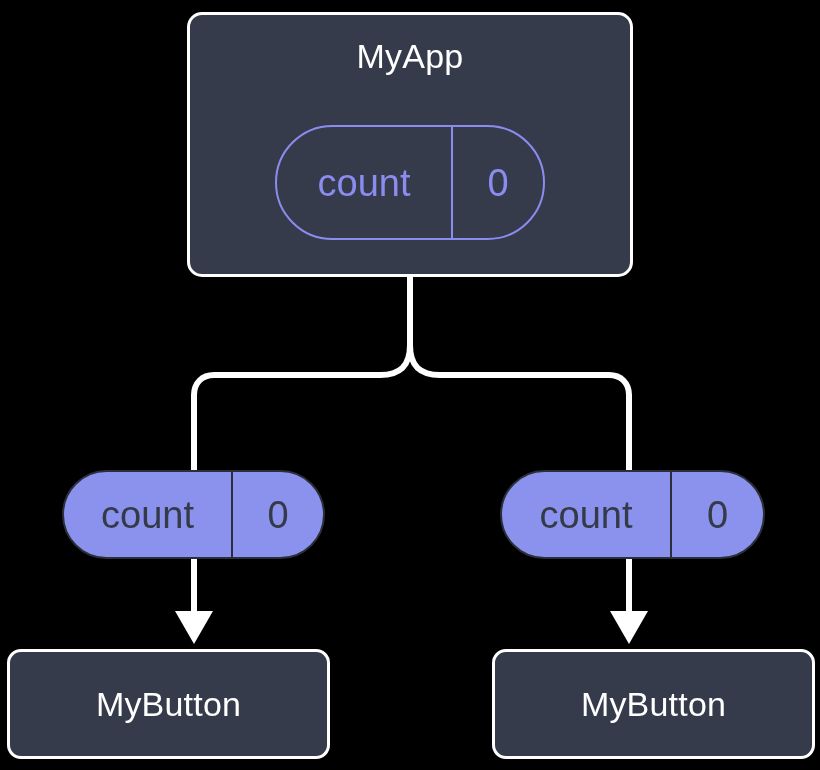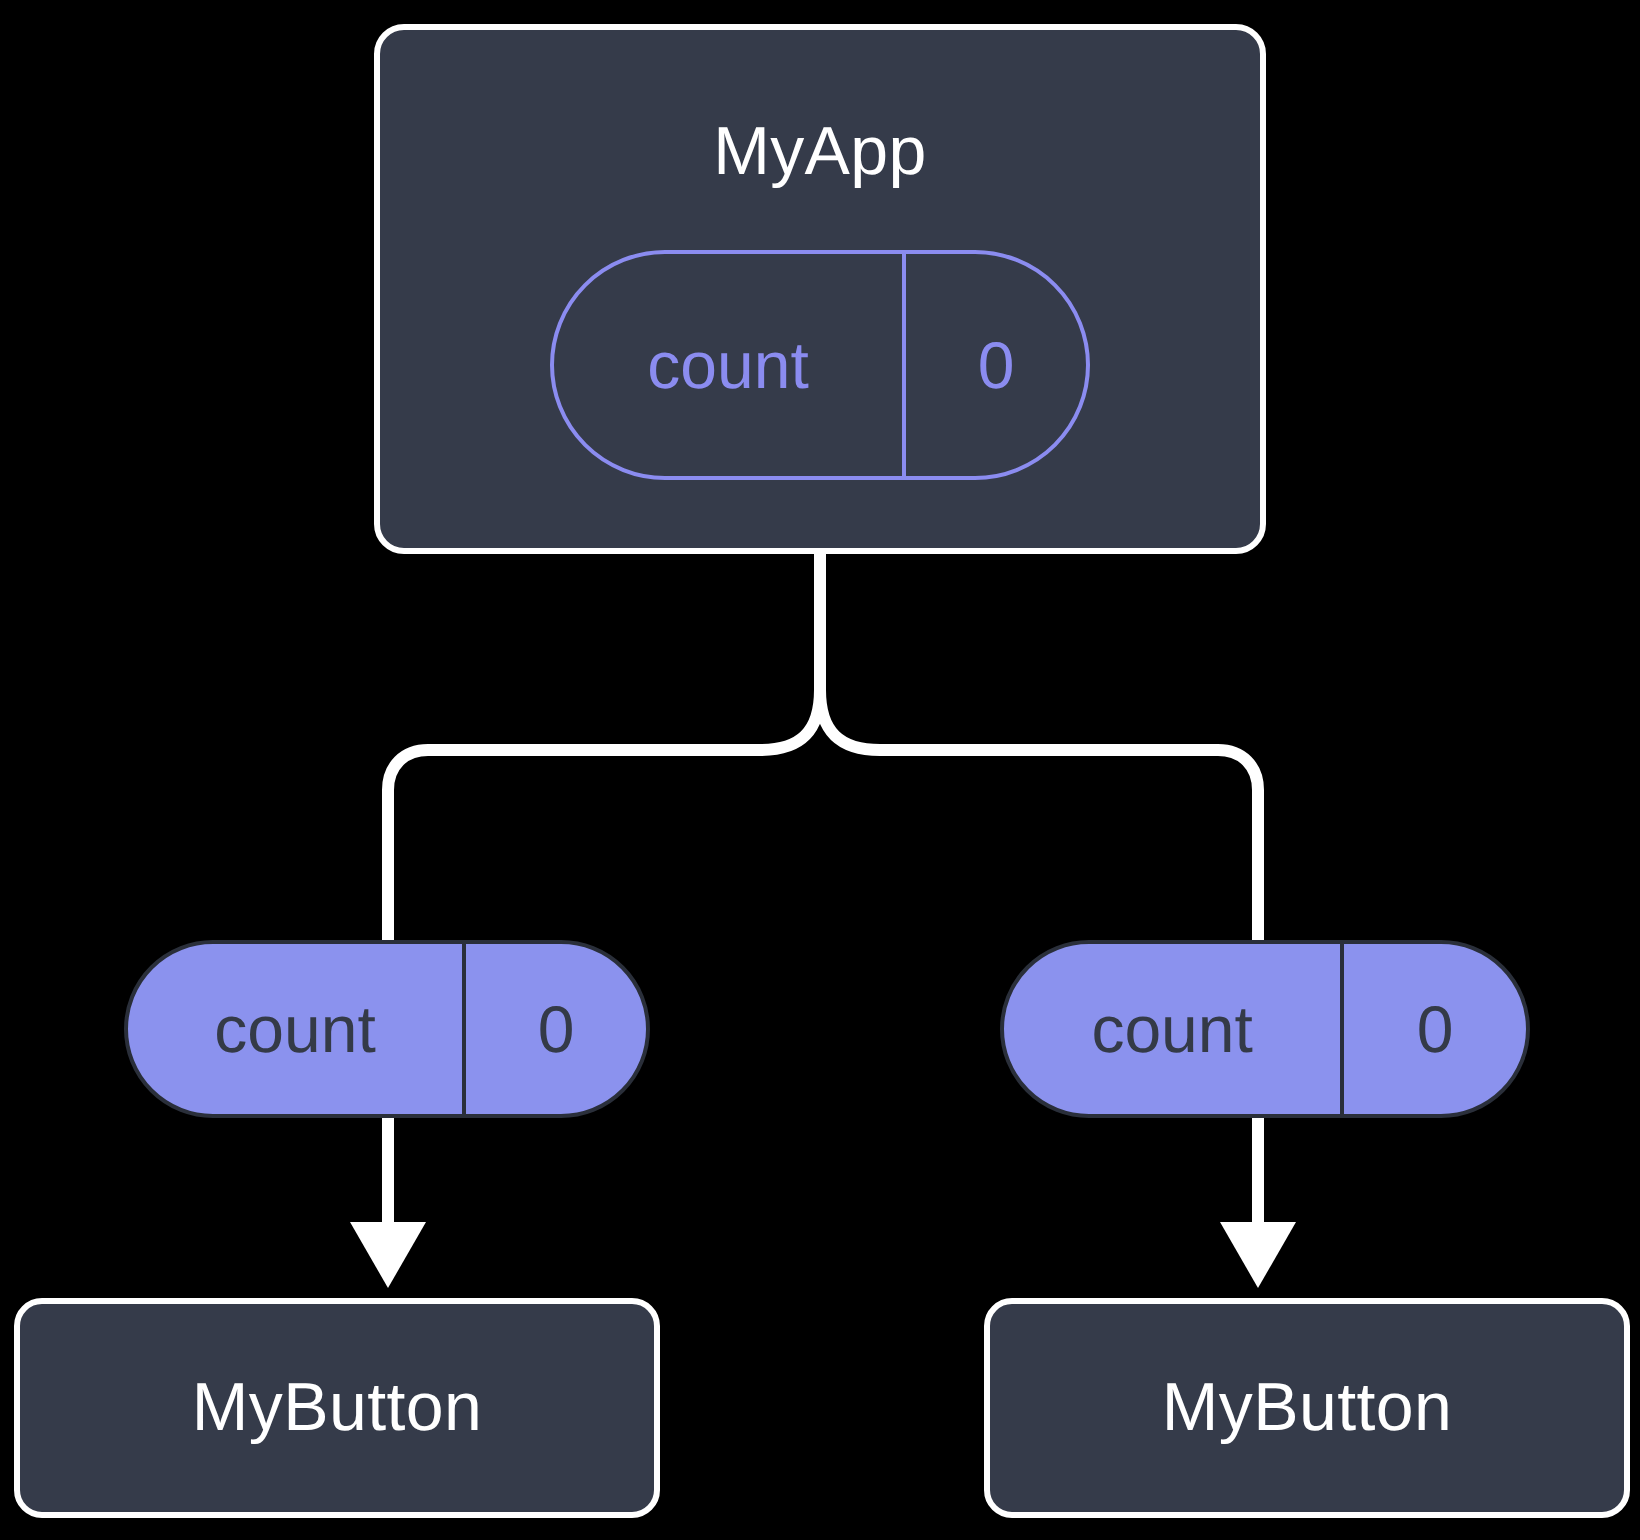--- a/index.html
+++ b/index.html
@@ -53,21 +53,21 @@
     white-space: nowrap;
   }
 
   
   #node-myapp {
     left: 187px;
     top: 12px;
     width: 446px;
     height: 265px;
     justify-content: flex-start;
-    padding-top: 44px;
+    padding-top: 24px;
   }
 
   
   .leaf-box {
     height: 110px;
     justify-content: center;
     border-width: 3px;
     border-radius: 14px;
   }
   #node-mybutton-left {
@@ -89,21 +89,21 @@
     display: flex;
     align-items: stretch;
     border-radius: 999px;
     overflow: hidden;
   }
   .state-pill .pill-key,
   .state-pill .pill-value {
     display: flex;
     align-items: center;
     justify-content: center;
-    font-size: 33px;
+    font-size: 38px;
     line-height: 1;
     white-space: nowrap;
   }
 
   
   .pill-outline {
     background: transparent;
     border: 2px solid #8b8cf0;
   }
   .pill-outline .pill-key,

